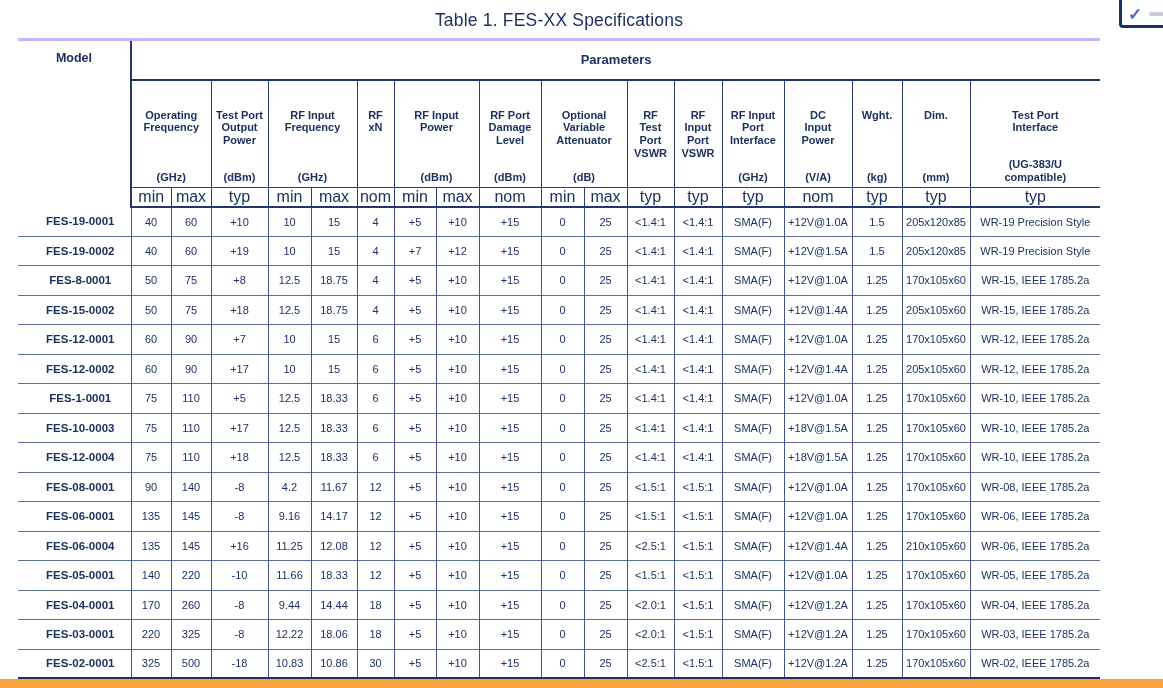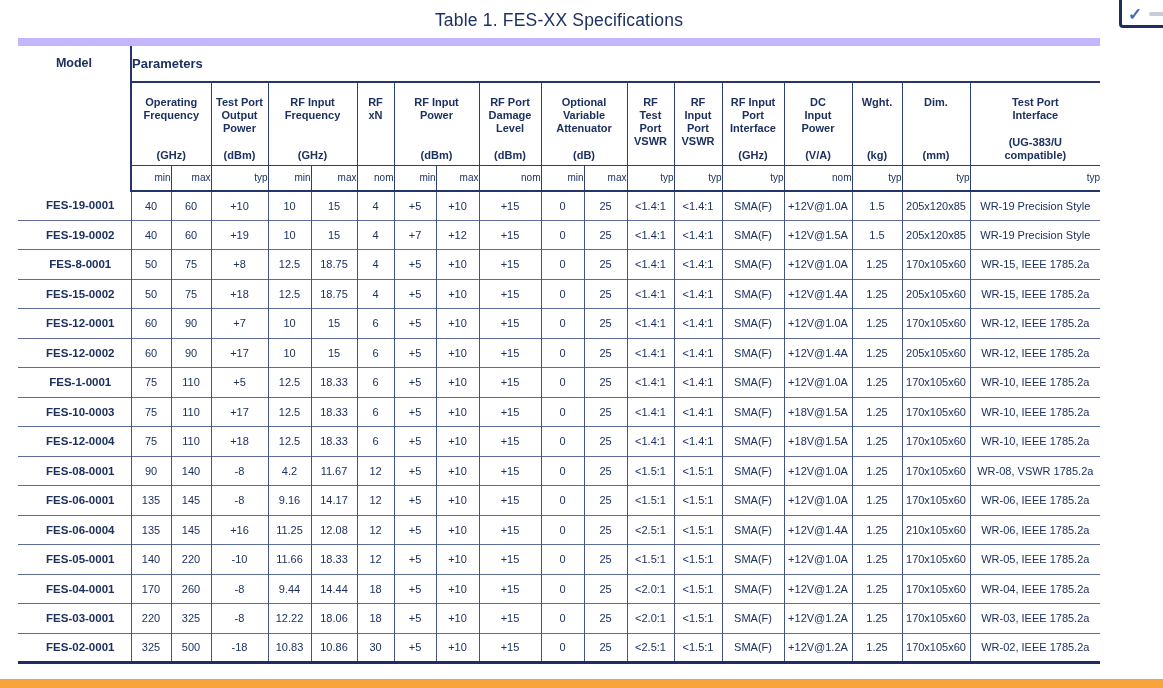--- a/index.html
+++ b/index.html
@@ -25,48 +25,48 @@
     font-size:17px;font-weight:bold;color:#3f6db5;line-height:1;
   }
   .icon-dash{
     position:absolute;left:27px;bottom:9px;width:24px;height:4px;
     background:#c7ccd6;border-radius:2px;
   }
   
   .spec-table{
     position:absolute;top:38px;left:18px;width:1082px;
     border-collapse:collapse;table-layout:fixed;
-    border-top:8px solid #c4b5fd;border-bottom:3px solid #1d2f5f;
+    border-top:3px solid #c4b5fd;border-bottom:3px solid #1d2f5f;
   }
   .spec-table th,.spec-table td{
     box-sizing:border-box;padding:0;color:#1d3160;overflow:hidden;
   }
   th.model-th{
     vertical-align:top;padding-top:10px;text-align:center;
     font-size:12.5px;font-weight:bold;
     border-right:2px solid #24356b;
   }
   th.params-th{
-    height:40px;text-align:left;vertical-align:middle;
+    height:40px;text-align:center;vertical-align:middle;
     font-size:13px;font-weight:bold;
     border-bottom:2px solid #24356b;
   }
   th.group-th{
     height:64px;vertical-align:top;
     border-left:1px solid #2c3f74;border-bottom:1px solid #2c3f74;
     font-size:11px;font-weight:bold;
   }
   th.group-th .h-wrap{
     display:flex;flex-direction:column;justify-content:space-between;
-    height:82px;padding:13px 1px 3px;box-sizing:border-box;
+    height:82px;padding:4px 1px 3px;box-sizing:border-box;margin-top:24px;
   }
   .h-title,.h-unit{white-space:pre-line;text-align:center;line-height:1.18;}
   th.sub-th{
-    height:25px;text-align:right;vertical-align:middle;
-    font-weight:normal;font-size:10px;
+    height:19px;text-align:center;vertical-align:middle;
+    font-weight:normal;font-size:16px;
     border-left:1px solid #2c3f74;border-bottom:2px solid #24356b;
   }
   th.sub-th:first-child{border-left:none;}
   .spec-table tbody td{
     height:29.5px;text-align:center;vertical-align:middle;
     font-size:11px;
     border-left:1px solid #42548a;border-top:1px solid #5e6d97;
   }
   .spec-table tbody td.model-cell{
     border-left:none;text-align:center;padding-left:12px;
@@ -446,21 +446,21 @@
         <td>+10</td>
         <td>+15</td>
         <td>0</td>
         <td>25</td>
         <td>&lt;1.5:1</td>
         <td>&lt;1.5:1</td>
         <td>SMA(F)</td>
         <td>+12V@1.0A</td>
         <td>1.25</td>
         <td>170x105x60</td>
-        <td>WR-08, VSWR 1785.2a</td>
+        <td>WR-08, IEEE 1785.2a</td>
       </tr>
       <tr>
         <td class="model-cell">FES-06-0001</td>
         <td>135</td>
         <td>145</td>
         <td>-8</td>
         <td>9.16</td>
         <td>14.17</td>
         <td>12</td>
         <td>+5</td>

